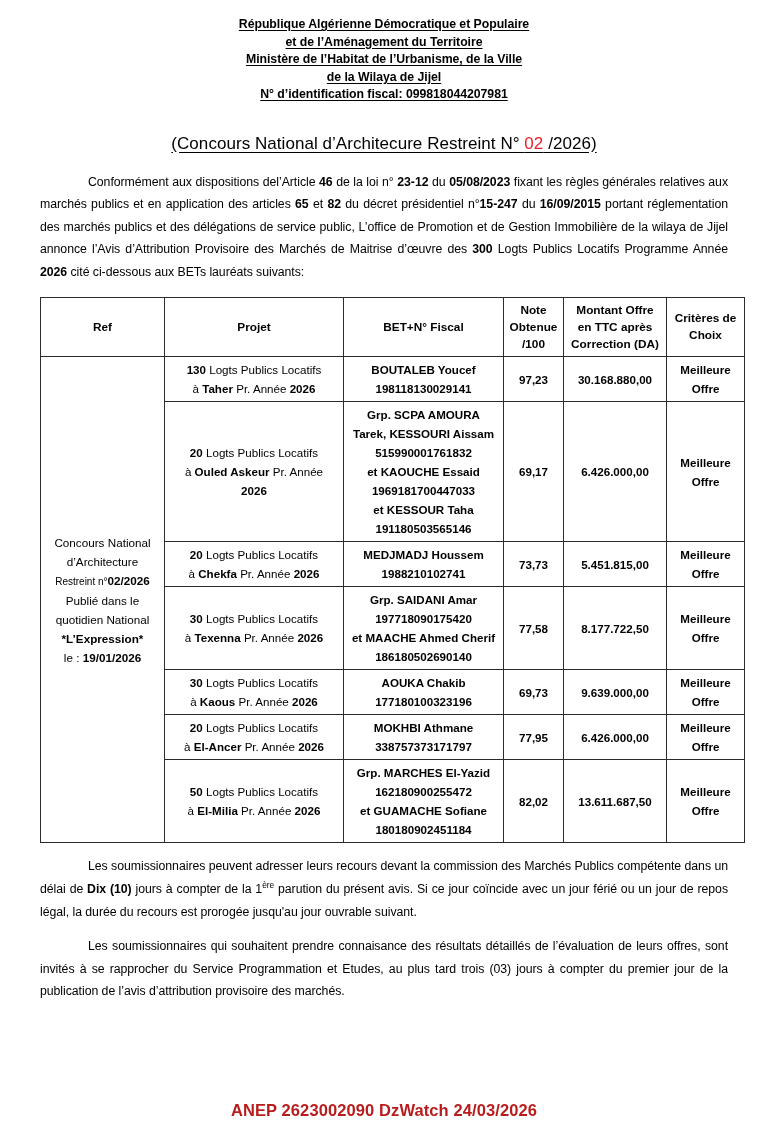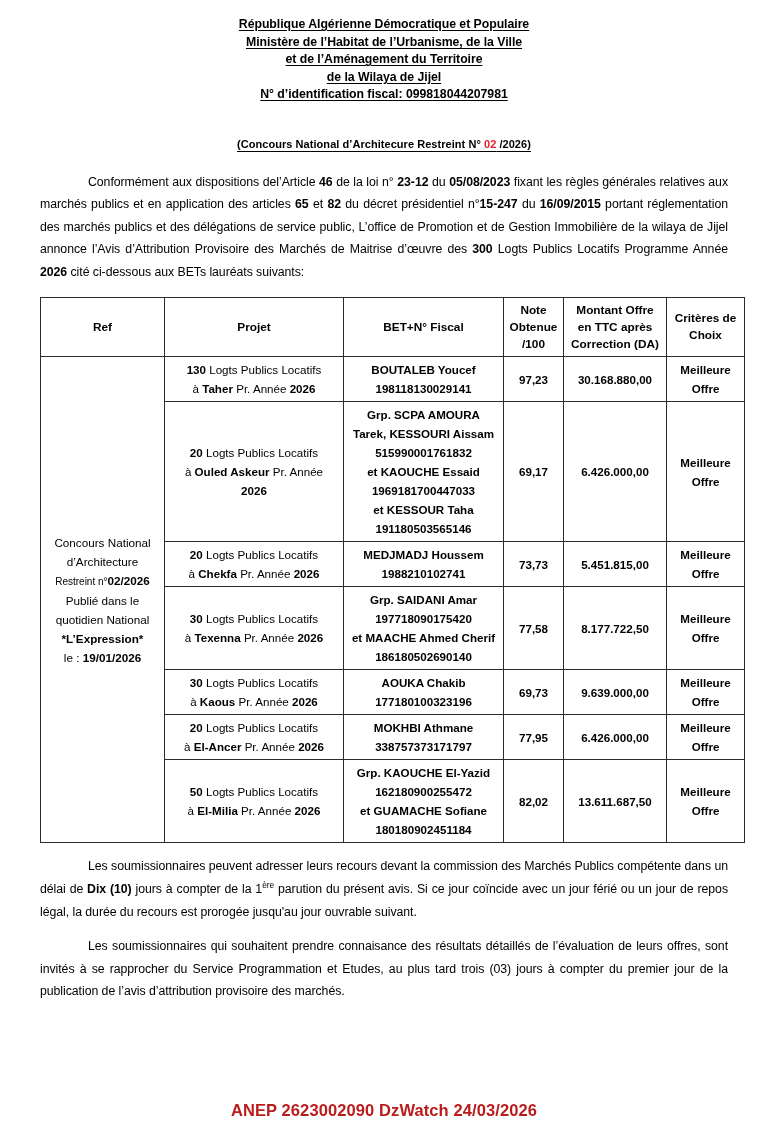--- a/index.html
+++ b/index.html
@@ -44,22 +44,22 @@
   }
   .title-main {
     font-size: 12.6px;
     font-weight: bold;
     text-decoration: underline;
     text-underline-offset: 2.5px;
     line-height: 20px;
     letter-spacing: 0.1px;
   }
   .title-sub {
-    font-size: 11px;
-    font-weight: bold;
+    font-size: 17px;
+    font-weight: normal;
     text-decoration: underline;
     text-underline-offset: 2.5px;
     line-height: 20px;
     letter-spacing: 0.05px;
   }
   .red {
     color: #e8202a;
   }
 
   
@@ -137,22 +137,22 @@
     letter-spacing: 0.1px;
   }
 </style>
 </head>
 <body>
 
 <div class="page">
 
   <div class="header">
     <div class="header-line">République Algérienne Démocratique et Populaire</div>
+    <div class="header-line">et de l’Aménagement du Territoire</div>
     <div class="header-line">Ministère de l’Habitat de l’Urbanisme, de la Ville</div>
-    <div class="header-line">et de l’Aménagement du Territoire</div>
     <div class="header-line">de la Wilaya de Jijel</div>
     <div class="header-line">N° d’identification fiscal: 099818044207981</div>
   </div>
 
   <div class="title-block">
     <div class="title-sub"><span>(Concours National d’Architecure Restreint N° </span><span class="red">02</span><span> /2026)</span></div>
   </div>
 
   <p class="para intro indent"><span>Conformément aux dispositions del’Article </span><span class="b">46</span><span> de la loi n° </span><span class="b">23-12</span><span> du </span><span class="b">05/08/2023</span><span> fixant les règles générales relatives aux marchés publics et en application des articles </span><span class="b">65</span><span> et </span><span class="b">82</span><span> du décret présidentiel n°</span><span class="b">15-247</span><span> du  </span><span class="b">16/09/2015</span><span> portant réglementation des marchés publics et des délégations de service public, L’office de Promotion et de Gestion Immobilière de la wilaya de Jijel annonce l’Avis d’Attribution Provisoire des Marchés de Maitrise d’œuvre des </span><span class="b">300</span><span> Logts Publics Locatifs Programme Année  </span><span class="b">2026</span><span> cité ci-dessous aux BETs lauréats suivants:</span></p>
 
@@ -300,21 +300,21 @@
               <div>Meilleure</div>
               <div>Offre</div>
             </td>
           </tr>
           <tr>
             <td class="proj-cell">
               <div><span class="b">50</span><span> Logts Publics Locatifs</span></div>
               <div><span>à </span><span class="b">El-Milia</span><span> Pr. Année </span><span class="b">2026</span></div>
             </td>
             <td class="bet-cell">
-              <div>Grp. KAOUCHE El-Yazid</div>
+              <div>Grp. MARCHES El-Yazid</div>
               <div>162180900255472</div>
               <div>et GUAMACHE Sofiane</div>
               <div>180180902451184</div>
             </td>
             <td class="note-cell">82,02</td>
             <td class="mont-cell">13.611.687,50</td>
             <td class="crit-cell">
               <div>Meilleure</div>
               <div>Offre</div>
             </td>

